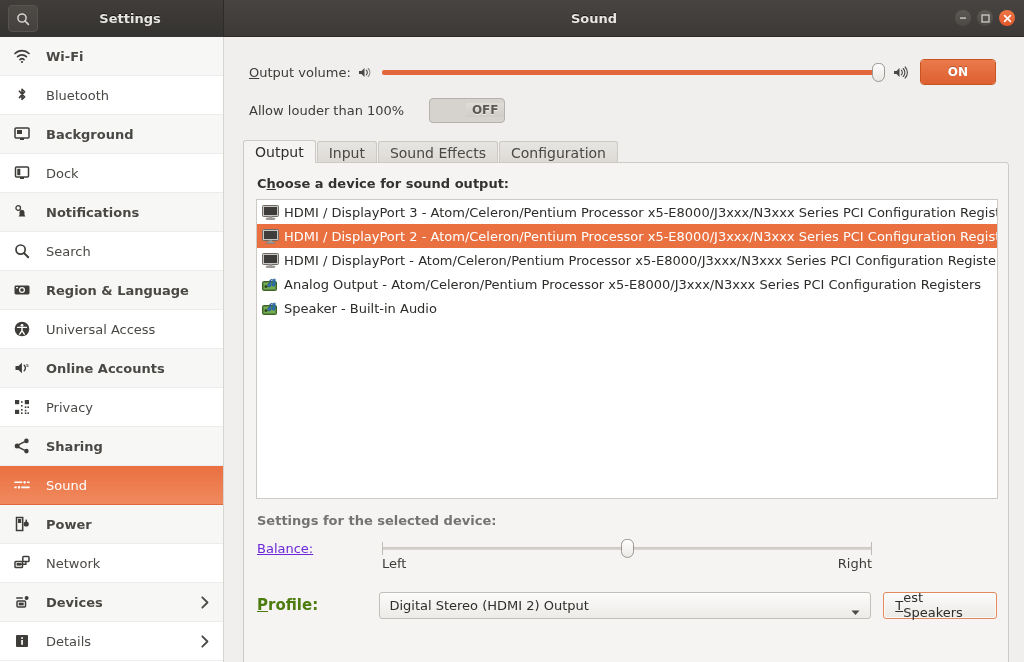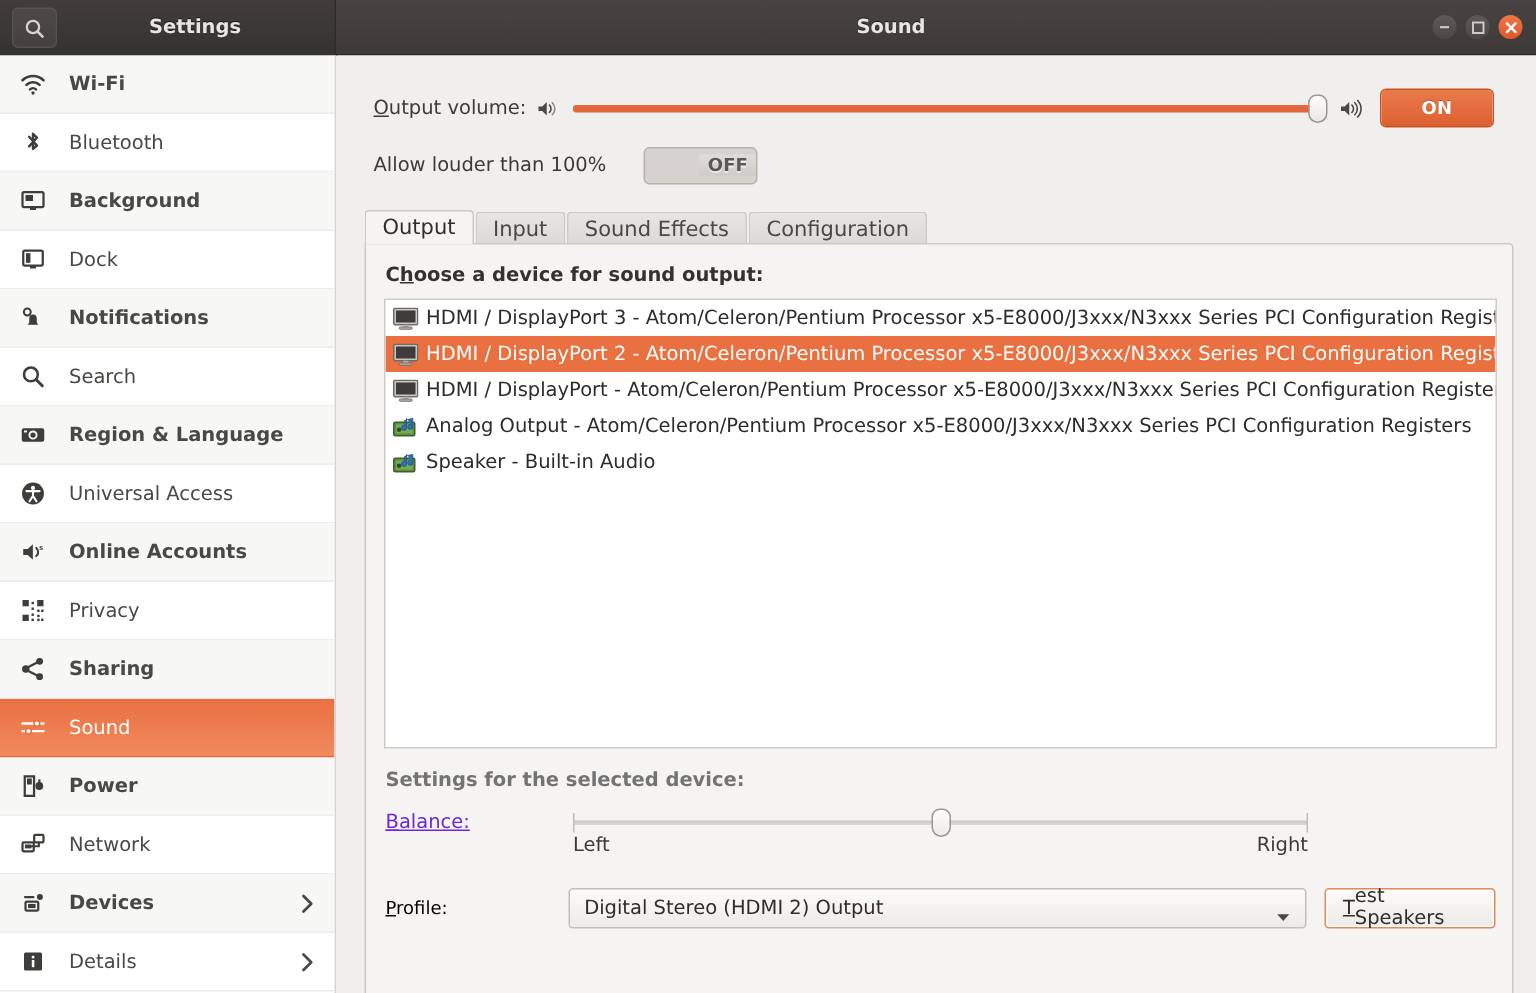--- a/index.html
+++ b/index.html
@@ -213,21 +213,21 @@
   .bal-ends {
     position: absolute; left: 138px; top: 393px; width: 490px;
     display: flex; justify-content: space-between;
     font-size: 13px; color: #3c3b37;
   }
 
   .prof-row {
     position: absolute; left: 13px; top: 428px; width: 740px; height: 28px;
     display: flex; align-items: center;
   }
-  .prof-lbl { width: 125px; font-size: 12px; color: #000000; }
+  .prof-lbl { width: 125px; font-size: 15px; color: #4d7c0f; font-weight: bold; }
   .combo {
     position: relative; width: 502px; height: 27px;
     background: linear-gradient(to bottom,#fbfbfa,#edebe8);
     border: 1px solid #c2beb9; border-radius: 3px;
     display: flex; align-items: center; padding-left: 9px;
     font-size: 13px; color: #2f2e2b;
   }
   .combo-arrow { position: absolute; right: 10px; top: 11px; }
   .test-btn {
     margin-left: 12px; height: 27px; padding: 0 11px;

